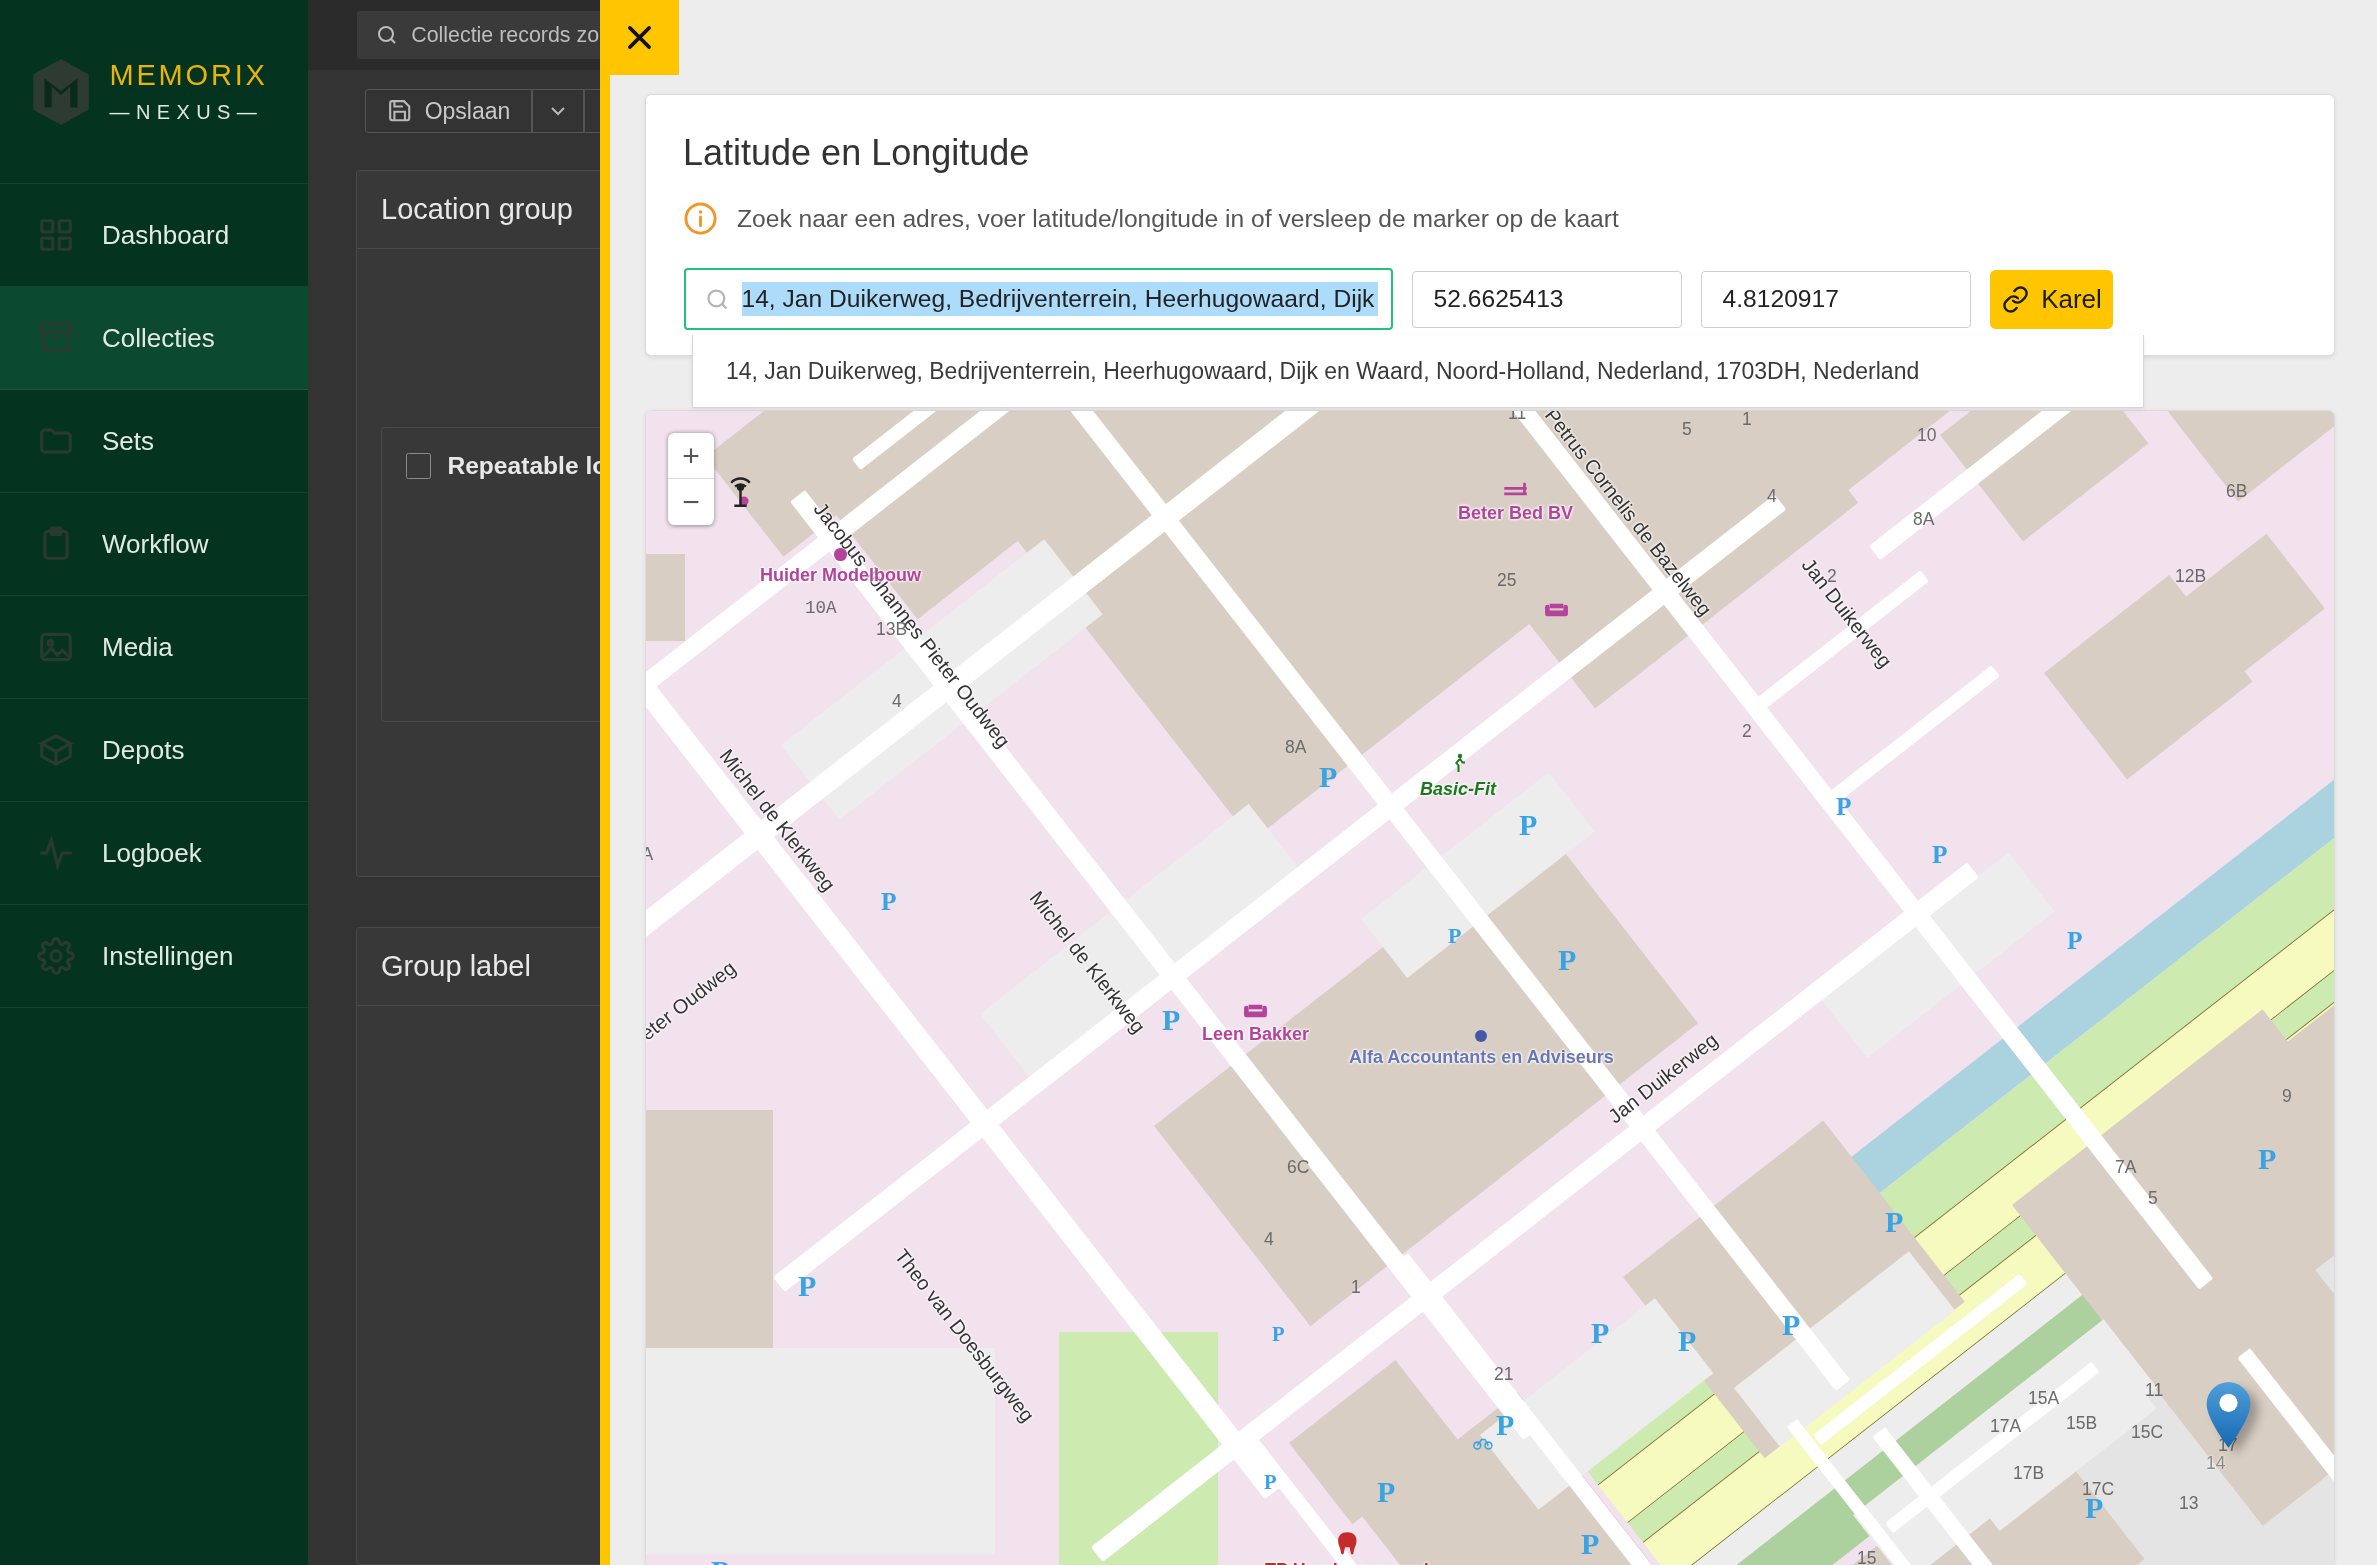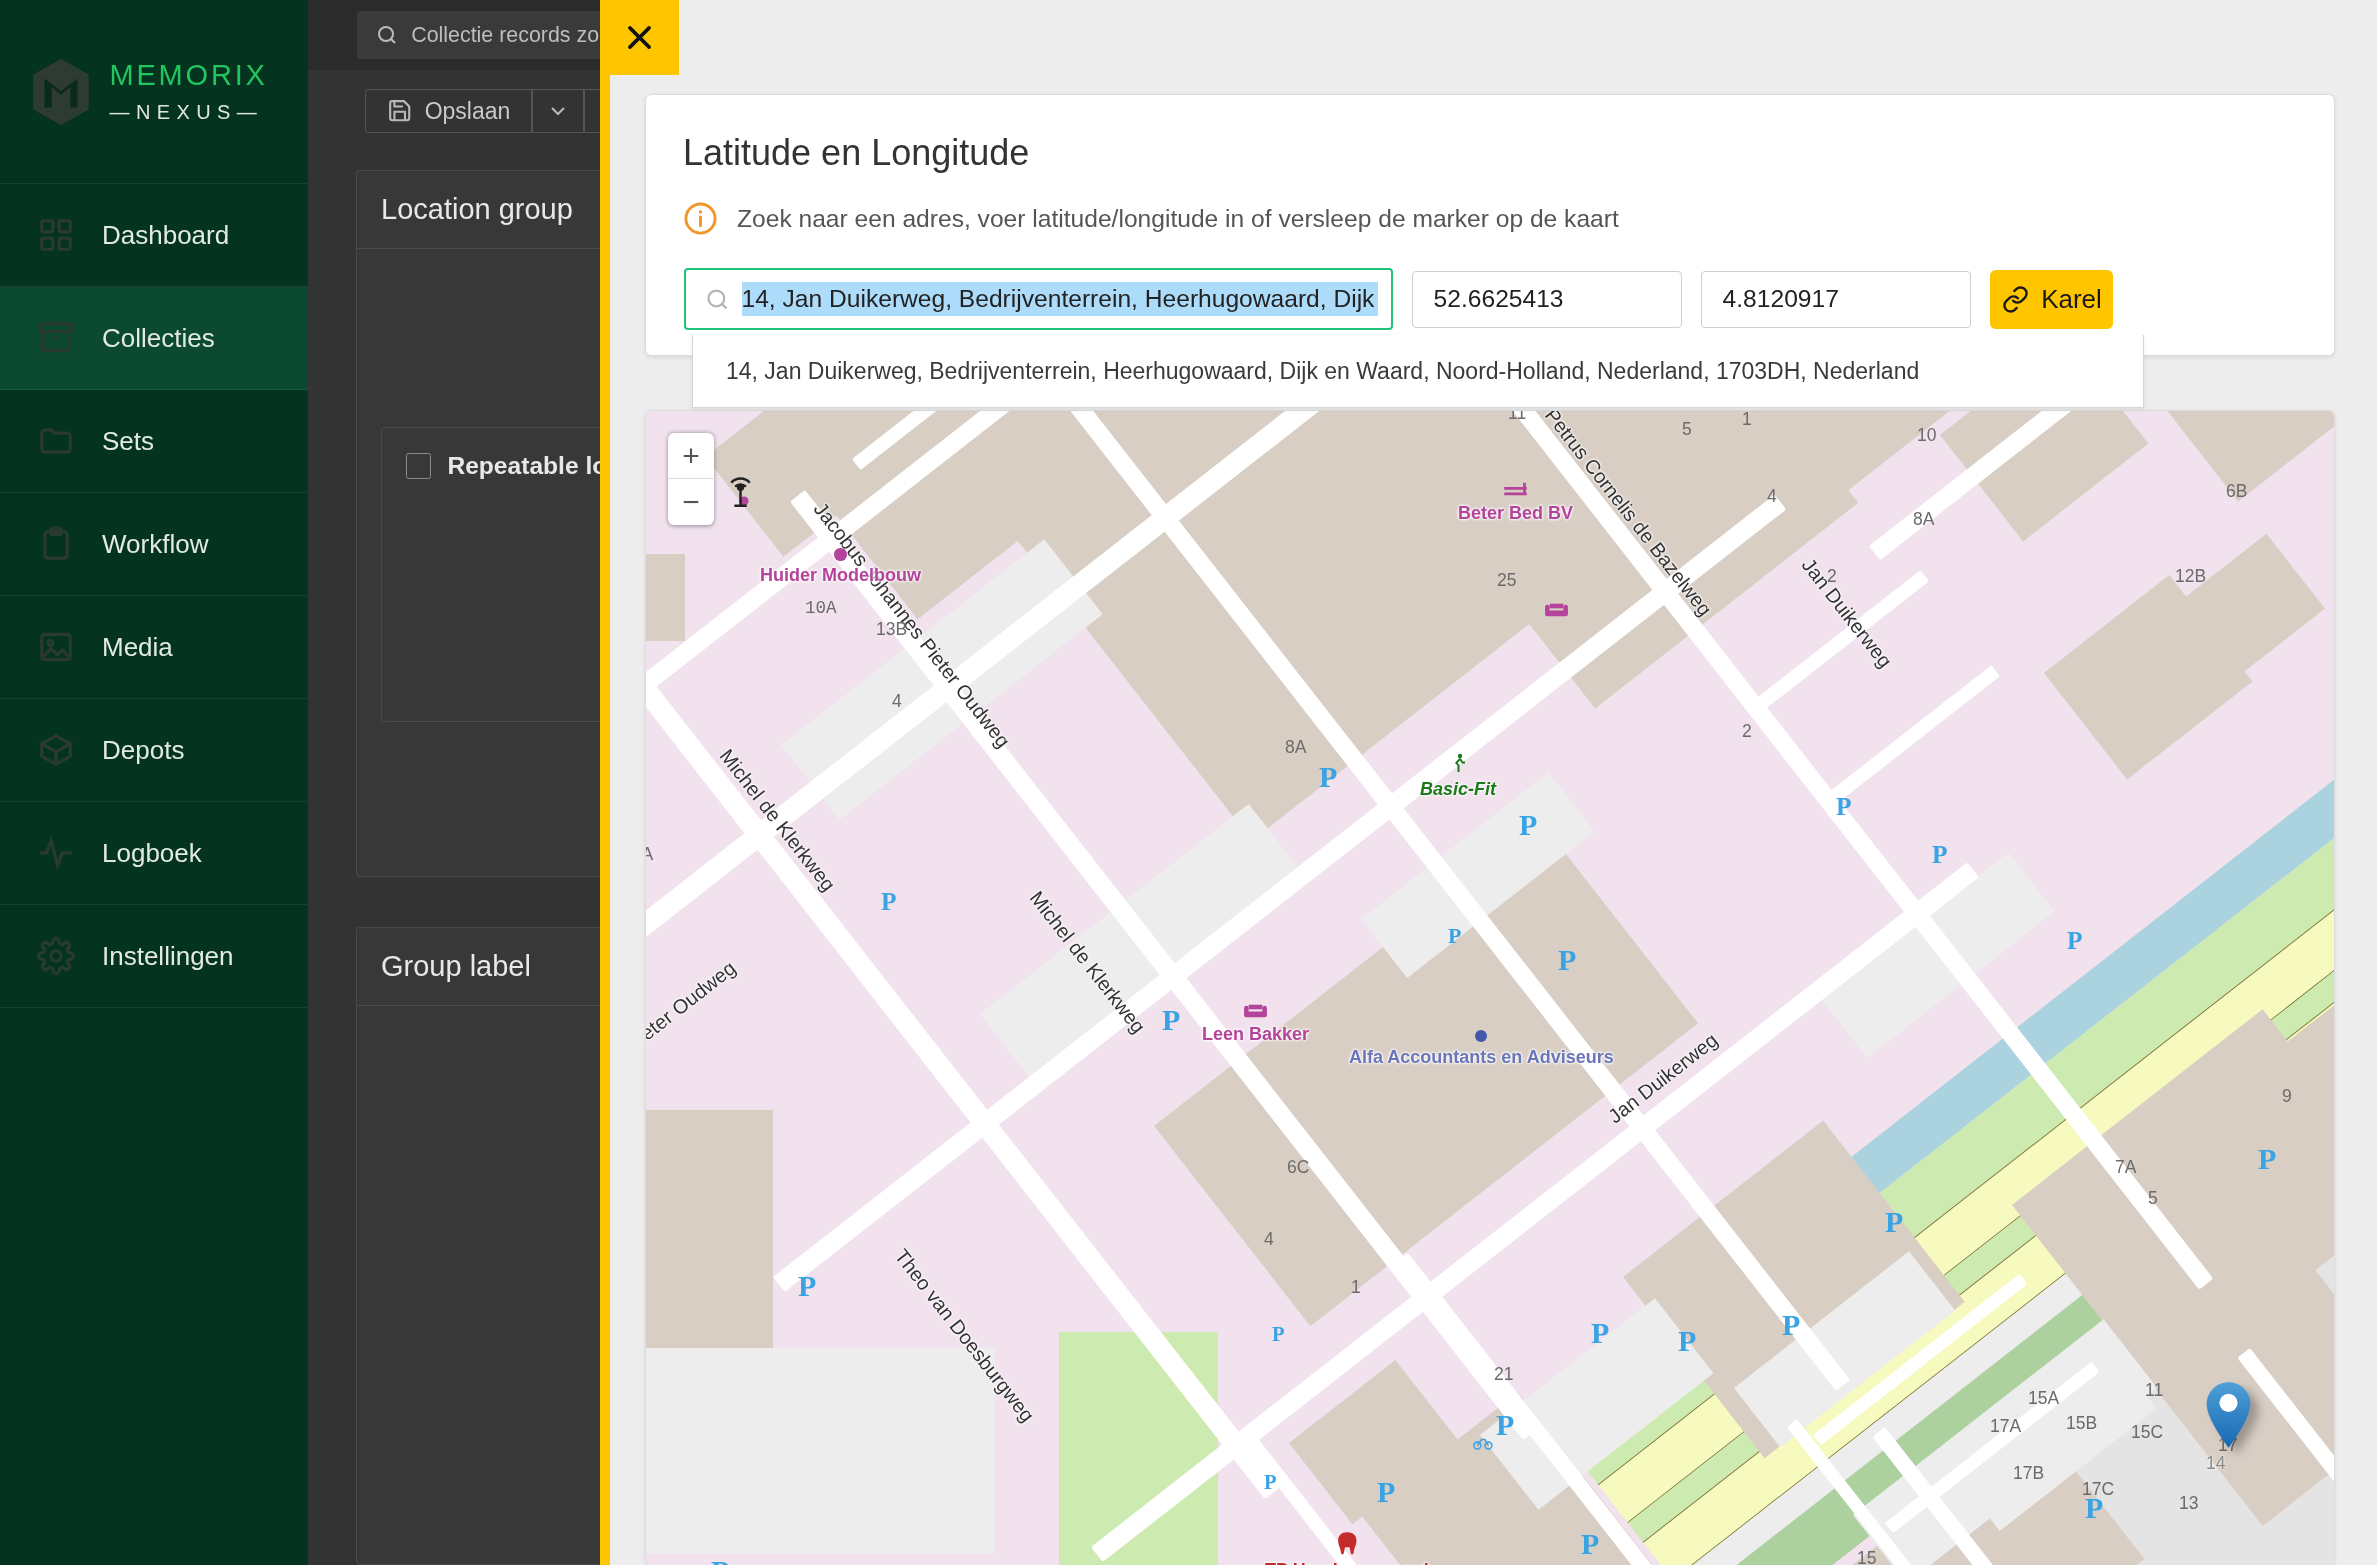--- a/index.html
+++ b/index.html
@@ -19,21 +19,21 @@
     position:absolute; left:0; top:0; width:308px; height:1566px;
     background:#04331f; color:#cfd8d2;
     display:flex; flex-direction:column;
   }
   .logo-block {
     height:184px; display:flex; align-items:center; gap:17.5px;
     padding-left:30px; border-bottom:0.8px solid rgba(255,255,255,0.07);
   }
   .logo-mark { width:62px; height:68px; flex:none; }
   .logo-text { display:flex; flex-direction:column; line-height:1; }
-  .logo-title { font-size:29px; letter-spacing:2.8px; font-weight:400; color:#22c55e; }
+  .logo-title { font-size:29px; letter-spacing:2.8px; font-weight:400; color:#eab308; }
   .logo-sub { font-size:20px; letter-spacing:6.4px; color:#dfe6e2; margin-top:12px; }
 
   .nav-item {
     height:103px; display:flex; align-items:center; gap:27px;
     padding-left:37px; font-size:26px; color:#e3eae6;
     border-bottom:0.8px solid rgba(255,255,255,0.07);
     cursor:pointer;
   }
   .nav-item .ic { width:38px; height:38px; flex:none; display:block; }
   .nav-item.active { background:#0b4a30; }

